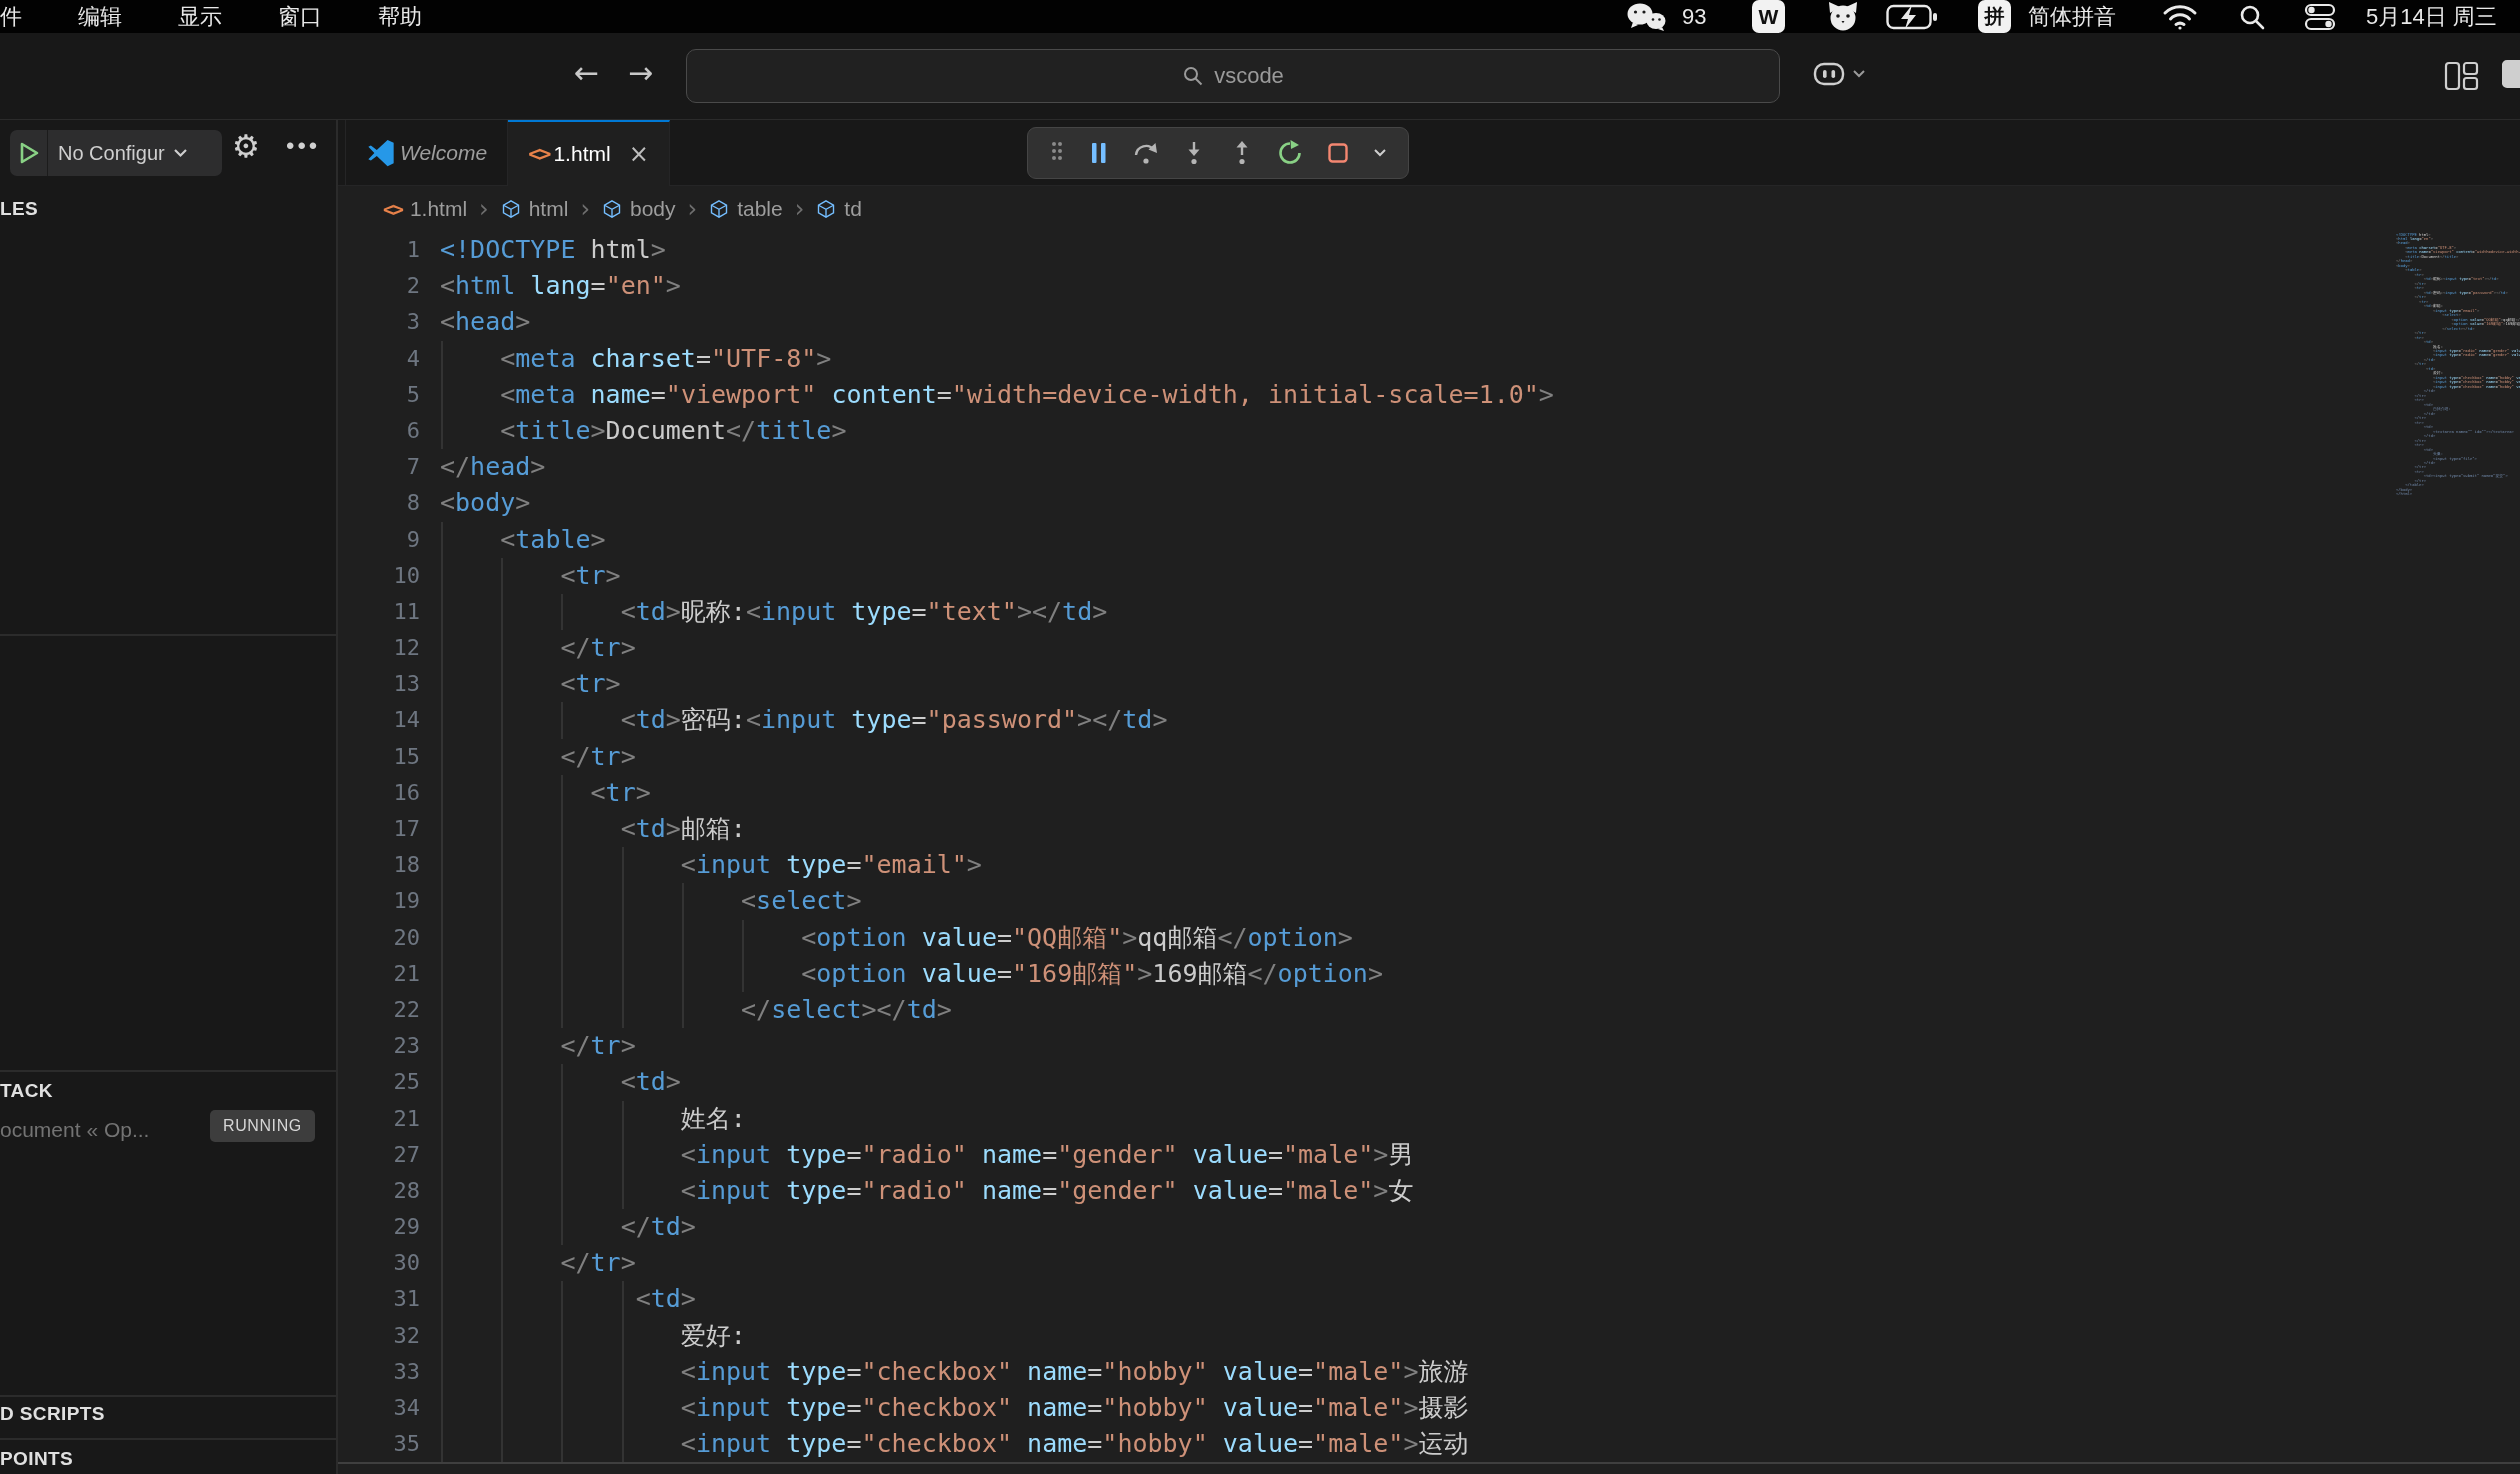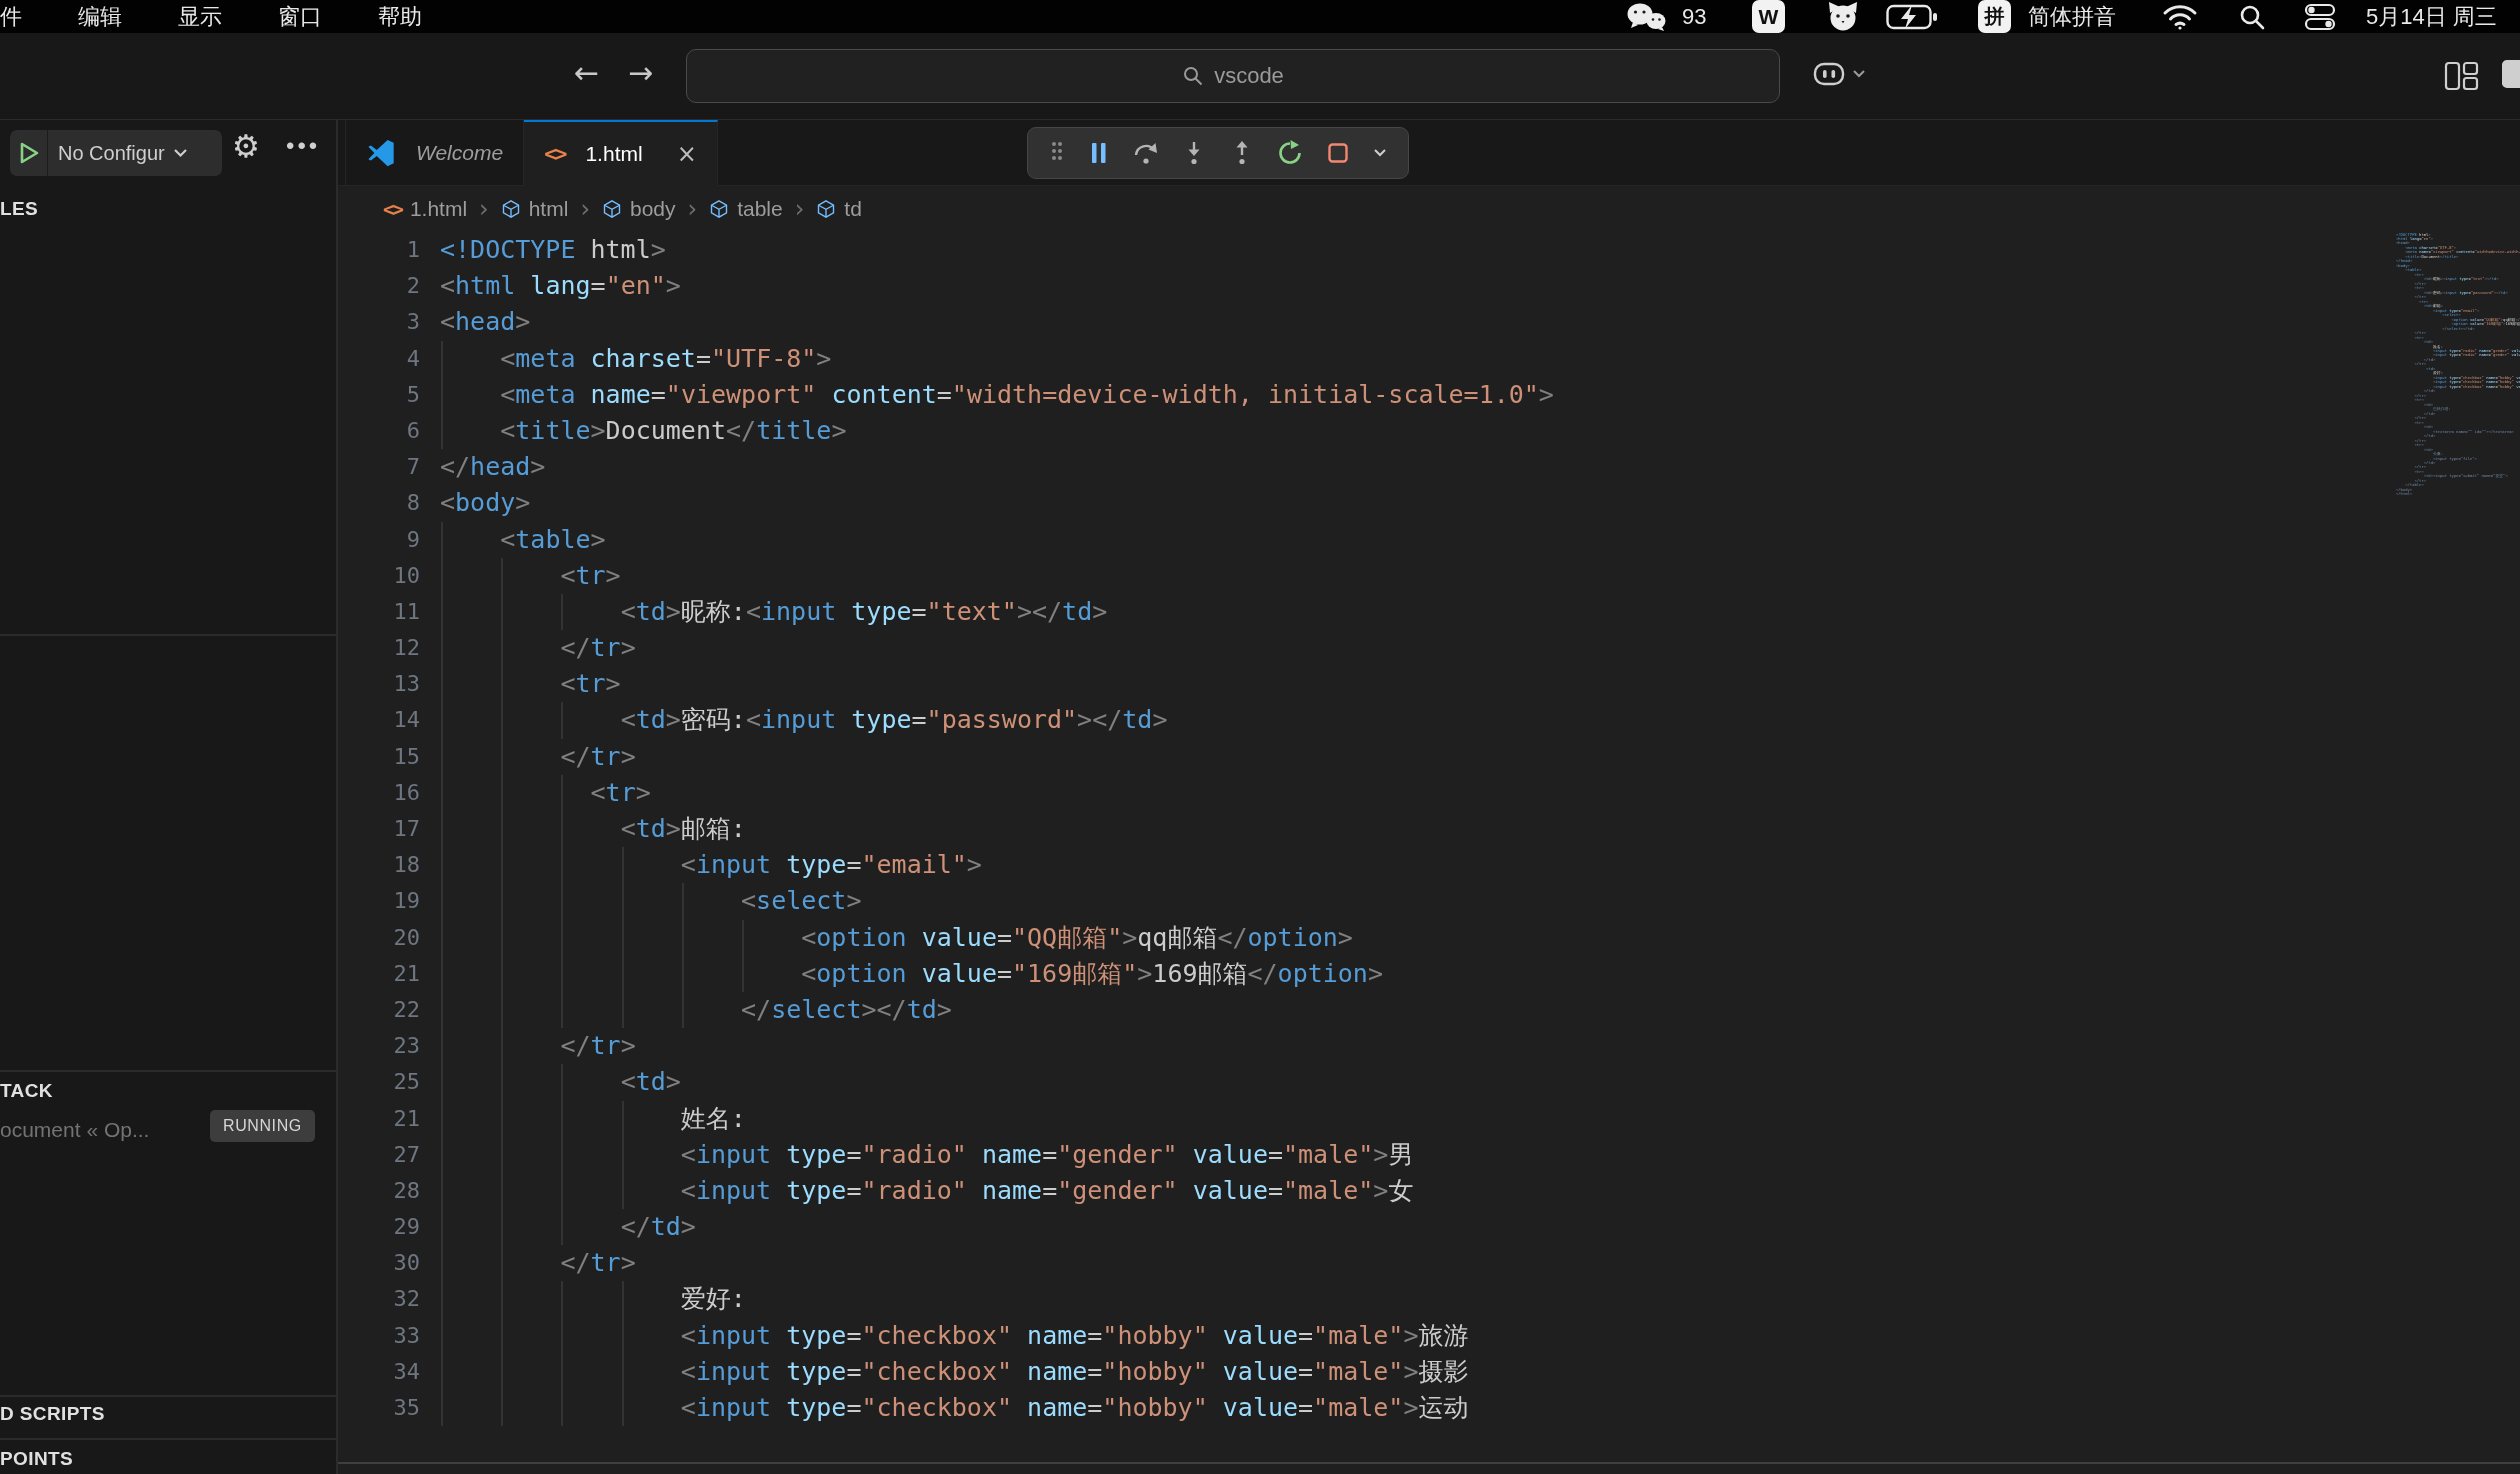--- a/index.html
+++ b/index.html
@@ -42,21 +42,21 @@
   .gear{position:absolute;left:232px;top:8px;font-size:31px;color:#d0d0d0;font-family:"DejaVu Sans",sans-serif}
   .dots3{position:absolute;left:286px;top:12px;font-size:24px;color:#d0d0d0;letter-spacing:3px}
   .sec-head{position:absolute;left:0;font-size:19px;font-weight:700;color:#e0e0e0;letter-spacing:.4px}
   .sep{position:absolute;left:0;width:100%;border-top:2px solid #2b2b2b}
   .stack-item{position:absolute;left:0;top:998px;font-size:21px;color:#737373;white-space:nowrap}
   .badge{position:absolute;left:210px;top:990px;background:#3d3d3d;border-radius:5px;color:#d6d6d6;
     font-size:16px;letter-spacing:.6px;padding:7px 13px}
 
   
   .tabbar{position:relative;height:66px;background:#181818;border-bottom:1px solid #252526;display:flex}
-  .tab{height:66px;display:flex;align-items:center;gap:20px;padding:0 20px;font-size:21px;color:#9d9d9d;
+  .tab{height:66px;display:flex;align-items:center;gap:4px;padding:0 20px;font-size:21px;color:#9d9d9d;
     border-right:1px solid #252526;position:relative;flex:none}
   .tab.first{margin-left:7px;border-left:1px solid #252526}
   .tab.active{background:#1f1f1f;color:#fff;border-top:2px solid #0078d4;margin-bottom:-1px}
   .tab .welcome-label{font-style:italic}
   .tab-close{font-size:24px;color:#bdbdbd;margin-left:14px;font-family:"DejaVu Sans",sans-serif}
   .html-glyph{color:#e8824a;font-family:"DejaVu Sans Mono",monospace;font-weight:700;font-size:21px;letter-spacing:-2px}
   .dbg-bar{position:absolute;left:689px;top:7px;width:382px;height:52px;background:#313131;
     border:1px solid #454545;border-radius:9px;display:flex;align-items:center;justify-content:space-around;padding:0 10px}
 
   
@@ -361,20 +361,21 @@
             <div class="code-line"><span class="ln">20</span><span class="lc"><i class="guide" style="left: 1px;"></i><i class="guide" style="left: 61.2062px;"></i><i class="guide" style="left: 121.412px;"></i><i class="guide" style="left: 181.619px;"></i><i class="guide" style="left: 241.825px;"></i><i class="guide" style="left: 302.031px;"></i>                        <span class="tk-p">&lt;</span><span class="tk-t">option</span><span class="tk-x"> </span><span class="tk-a">value</span><span class="tk-e">=</span><span class="tk-s">"QQ邮箱"</span><span class="tk-p">&gt;</span><span class="tk-x">qq邮箱</span><span class="tk-p">&lt;/</span><span class="tk-t">option</span><span class="tk-p">&gt;</span></span></div>
             <div class="code-line"><span class="ln">21</span><span class="lc"><i class="guide" style="left: 1px;"></i><i class="guide" style="left: 61.2062px;"></i><i class="guide" style="left: 121.412px;"></i><i class="guide" style="left: 181.619px;"></i><i class="guide" style="left: 241.825px;"></i><i class="guide" style="left: 302.031px;"></i>                        <span class="tk-p">&lt;</span><span class="tk-t">option</span><span class="tk-x"> </span><span class="tk-a">value</span><span class="tk-e">=</span><span class="tk-s">"169邮箱"</span><span class="tk-p">&gt;</span><span class="tk-x">169邮箱</span><span class="tk-p">&lt;/</span><span class="tk-t">option</span><span class="tk-p">&gt;</span></span></div>
             <div class="code-line"><span class="ln">22</span><span class="lc"><i class="guide" style="left: 1px;"></i><i class="guide" style="left: 61.2062px;"></i><i class="guide" style="left: 121.412px;"></i><i class="guide" style="left: 181.619px;"></i><i class="guide" style="left: 241.825px;"></i>                    <span class="tk-p">&lt;/</span><span class="tk-t">select</span><span class="tk-p">&gt;</span><span class="tk-p">&lt;/</span><span class="tk-t">td</span><span class="tk-p">&gt;</span></span></div>
             <div class="code-line"><span class="ln">23</span><span class="lc"><i class="guide" style="left: 1px;"></i><i class="guide" style="left: 61.2062px;"></i>        <span class="tk-p">&lt;/</span><span class="tk-t">tr</span><span class="tk-p">&gt;</span></span></div>
             <div class="code-line"><span class="ln">25</span><span class="lc"><i class="guide" style="left: 1px;"></i><i class="guide" style="left: 61.2062px;"></i><i class="guide" style="left: 121.412px;"></i>            <span class="tk-p">&lt;</span><span class="tk-t">td</span><span class="tk-p">&gt;</span></span></div>
             <div class="code-line"><span class="ln">21</span><span class="lc"><i class="guide" style="left: 1px;"></i><i class="guide" style="left: 61.2062px;"></i><i class="guide" style="left: 121.412px;"></i><i class="guide" style="left: 181.619px;"></i>                <span class="tk-x">姓名:</span></span></div>
             <div class="code-line"><span class="ln">27</span><span class="lc"><i class="guide" style="left: 1px;"></i><i class="guide" style="left: 61.2062px;"></i><i class="guide" style="left: 121.412px;"></i><i class="guide" style="left: 181.619px;"></i>                <span class="tk-p">&lt;</span><span class="tk-t">input</span><span class="tk-x"> </span><span class="tk-a">type</span><span class="tk-e">=</span><span class="tk-s">"radio"</span><span class="tk-x"> </span><span class="tk-a">name</span><span class="tk-e">=</span><span class="tk-s">"gender"</span><span class="tk-x"> </span><span class="tk-a">value</span><span class="tk-e">=</span><span class="tk-s">"male"</span><span class="tk-p">&gt;</span><span class="tk-x">男</span></span></div>
             <div class="code-line"><span class="ln">28</span><span class="lc"><i class="guide" style="left: 1px;"></i><i class="guide" style="left: 61.2062px;"></i><i class="guide" style="left: 121.412px;"></i><i class="guide" style="left: 181.619px;"></i>                <span class="tk-p">&lt;</span><span class="tk-t">input</span><span class="tk-x"> </span><span class="tk-a">type</span><span class="tk-e">=</span><span class="tk-s">"radio"</span><span class="tk-x"> </span><span class="tk-a">name</span><span class="tk-e">=</span><span class="tk-s">"gender"</span><span class="tk-x"> </span><span class="tk-a">value</span><span class="tk-e">=</span><span class="tk-s">"male"</span><span class="tk-p">&gt;</span><span class="tk-x">女</span></span></div>
             <div class="code-line"><span class="ln">29</span><span class="lc"><i class="guide" style="left: 1px;"></i><i class="guide" style="left: 61.2062px;"></i><i class="guide" style="left: 121.412px;"></i>            <span class="tk-p">&lt;/</span><span class="tk-t">td</span><span class="tk-p">&gt;</span></span></div>
             <div class="code-line"><span class="ln">30</span><span class="lc"><i class="guide" style="left: 1px;"></i><i class="guide" style="left: 61.2062px;"></i>        <span class="tk-p">&lt;/</span><span class="tk-t">tr</span><span class="tk-p">&gt;</span></span></div>
+            <div class="code-line"><span class="ln">31</span><span class="lc"><i class="guide" style="left: 1px;"></i><i class="guide" style="left: 61.2062px;"></i><i class="guide" style="left: 121.412px;"></i><i class="guide" style="left: 181.619px;"></i>             <span class="tk-p">&lt;</span><span class="tk-t">td</span><span class="tk-p">&gt;</span></span></div>
             <div class="code-line"><span class="ln">32</span><span class="lc"><i class="guide" style="left: 1px;"></i><i class="guide" style="left: 61.2062px;"></i><i class="guide" style="left: 121.412px;"></i><i class="guide" style="left: 181.619px;"></i>                <span class="tk-x">爱好:</span></span></div>
             <div class="code-line"><span class="ln">33</span><span class="lc"><i class="guide" style="left: 1px;"></i><i class="guide" style="left: 61.2062px;"></i><i class="guide" style="left: 121.412px;"></i><i class="guide" style="left: 181.619px;"></i>                <span class="tk-p">&lt;</span><span class="tk-t">input</span><span class="tk-x"> </span><span class="tk-a">type</span><span class="tk-e">=</span><span class="tk-s">"checkbox"</span><span class="tk-x"> </span><span class="tk-a">name</span><span class="tk-e">=</span><span class="tk-s">"hobby"</span><span class="tk-x"> </span><span class="tk-a">value</span><span class="tk-e">=</span><span class="tk-s">"male"</span><span class="tk-p">&gt;</span><span class="tk-x">旅游</span></span></div>
             <div class="code-line"><span class="ln">34</span><span class="lc"><i class="guide" style="left: 1px;"></i><i class="guide" style="left: 61.2062px;"></i><i class="guide" style="left: 121.412px;"></i><i class="guide" style="left: 181.619px;"></i>                <span class="tk-p">&lt;</span><span class="tk-t">input</span><span class="tk-x"> </span><span class="tk-a">type</span><span class="tk-e">=</span><span class="tk-s">"checkbox"</span><span class="tk-x"> </span><span class="tk-a">name</span><span class="tk-e">=</span><span class="tk-s">"hobby"</span><span class="tk-x"> </span><span class="tk-a">value</span><span class="tk-e">=</span><span class="tk-s">"male"</span><span class="tk-p">&gt;</span><span class="tk-x">摄影</span></span></div>
             <div class="code-line"><span class="ln">35</span><span class="lc"><i class="guide" style="left: 1px;"></i><i class="guide" style="left: 61.2062px;"></i><i class="guide" style="left: 121.412px;"></i><i class="guide" style="left: 181.619px;"></i>                <span class="tk-p">&lt;</span><span class="tk-t">input</span><span class="tk-x"> </span><span class="tk-a">type</span><span class="tk-e">=</span><span class="tk-s">"checkbox"</span><span class="tk-x"> </span><span class="tk-a">name</span><span class="tk-e">=</span><span class="tk-s">"hobby"</span><span class="tk-x"> </span><span class="tk-a">value</span><span class="tk-e">=</span><span class="tk-s">"male"</span><span class="tk-p">&gt;</span><span class="tk-x">运动</span></span></div>
           </div>
         <div class="cur-line"></div>
         <div class="minimap">
           <div class="mm-scale" id="minimap-inner">
               <div class="mm-line"><span class="tk-t">&lt;!DOCTYPE</span><span class="tk-x"> html</span><span class="tk-p">&gt;</span></div>
               <div class="mm-line"><span class="tk-p">&lt;</span><span class="tk-t">html</span><span class="tk-x"> </span><span class="tk-a">lang</span><span class="tk-e">=</span><span class="tk-s">"en"</span><span class="tk-p">&gt;</span></div>

